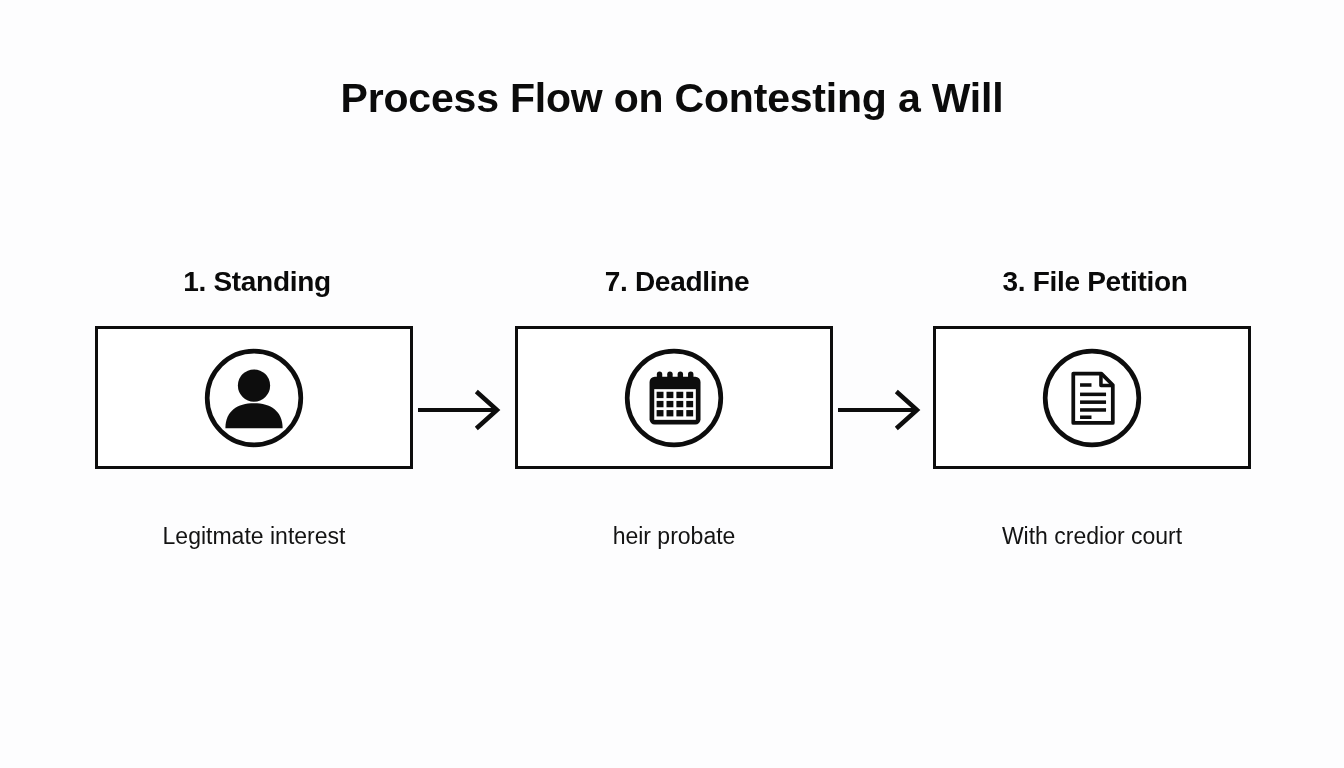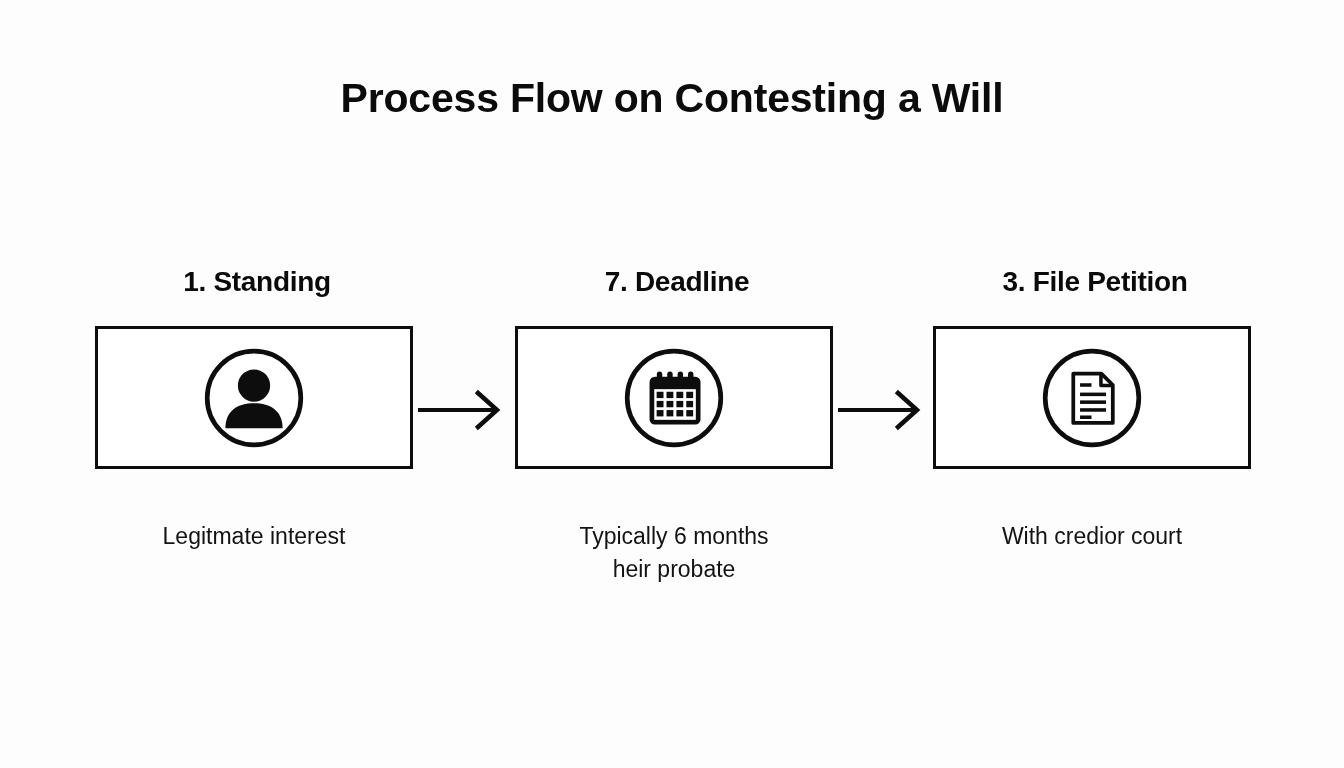--- a/index.html
+++ b/index.html
@@ -168,21 +168,20 @@
 
             <rect x="33.3" y="61.6" width="6.6" height="6.1"></rect>
             <rect x="42.8" y="61.6" width="6.6" height="6.1"></rect>
             <rect x="52.3" y="61.6" width="6.6" height="6.1"></rect>
             <rect x="61.8" y="61.6" width="6.6" height="6.1"></rect>
           </g>
         </svg>
       </div>
 
       <div class="step-caption">
-        <span class="cap-line">Typically 6 months</span>
         <span class="cap-line">heir probate</span>
       </div>
     </div>
 
     <svg class="flow-arrow arrow-2" viewBox="0 0 96 48">
       <line x1="2" y1="24" x2="78" y2="24" stroke="#0d0d0d" stroke-width="4"></line>
       <polyline points="62,7 81,24 62,41" fill="none" stroke="#0d0d0d" stroke-width="4.5" stroke-linecap="square" stroke-linejoin="miter"></polyline>
     </svg>
 
     <div class="step step-3">

